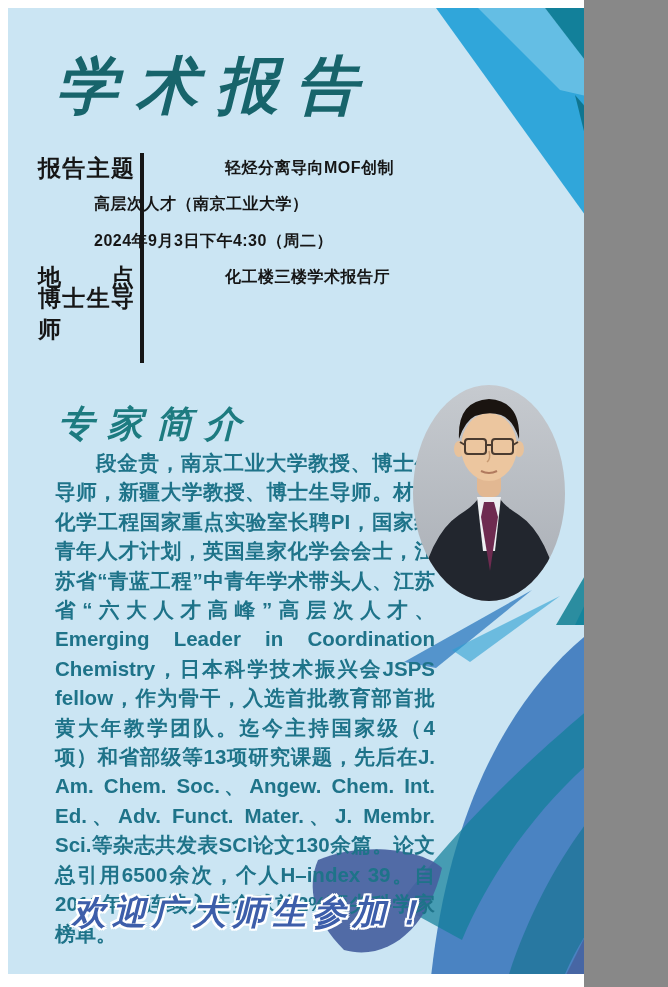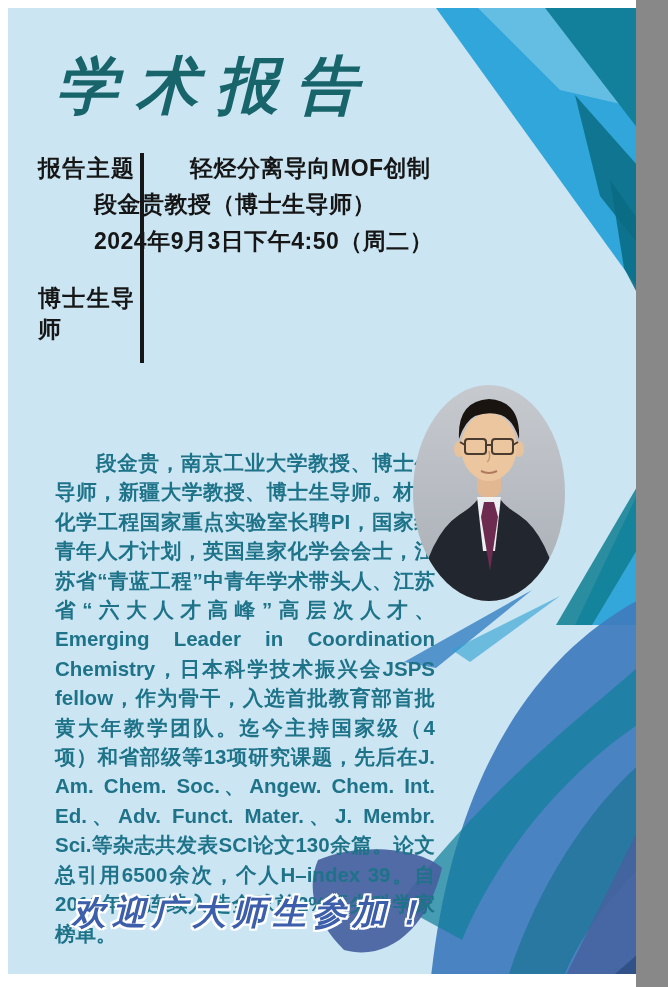--- a/index.html
+++ b/index.html
@@ -13,48 +13,48 @@
     --accent-bright-blue:#2aa3d8;
     --accent-teal:#12809a;
     --accent-dark-teal:#0c7087;
     --accent-slate-blue:#47619f;
     --accent-mid-blue:#3f7cbd;
   }
   html,body{margin:0;padding:0;background:#888;}
   *{box-sizing:border-box;}
   .poster{
     position:relative;
-    width:636px;height:987px;
+    width:584px;height:987px;
     background:var(--frame);
     overflow:hidden;
     font-family:"Liberation Sans","DejaVu Sans",sans-serif;
     padding-left:8px;
   }
   .bg-svg{position:absolute;left:0;top:0;width:668px;height:987px;z-index:0;}
   .layer{position:absolute;z-index:2;}
 
   .main-title{
     left:56px;top:44px;width:360px;
     font-family:"DejaVu Serif","Liberation Serif",serif;
     font-size:62px;font-weight:700;font-style:italic;
     letter-spacing:18px;color:var(--title-color);
     white-space:nowrap;
   }
 
   .info-block{left:38px;top:150px;width:580px;}
-  .info-row{display:flex;align-items:center;height:36.5px;}
+  .info-row{display:flex;align-items:center;height:36.5px;gap:35px;}
   .info-label{
     width:96px;flex:0 0 96px;
     font-size:23px;font-weight:700;color:var(--info-text);
     text-align:justify;text-align-last:justify;
     -moz-text-align-last:justify;text-justify:inter-character;
   }
   .info-value{
     margin-left:56px;
-    font-size:23px;font-weight:700;color:var(--info-text);
+    font-size:16px;font-weight:700;color:var(--info-text);
     white-space:nowrap;letter-spacing:0.5px;
   }
   .info-divider{
     position:absolute;left:140px;top:153px;height:210px;width:3.5px;
     background:var(--info-text);z-index:2;
   }
 
   .bio-heading{
     left:58px;top:400px;
     font-family:"DejaVu Serif","Liberation Serif",serif;
@@ -123,32 +123,35 @@
 
   <div class="layer main-title">学术报告</div>
 
   <div class="layer info-divider"></div>
   <div class="layer info-block">
     <div class="info-row">
       <div class="info-label">报告主题</div>
       <div class="info-value">轻烃分离导向MOF创制</div>
     </div>
     <div class="info-row">
-      <div class="info-value">段金贵教授（博士生导师）</div>
+      <div class="info-value">高层次人才（南京工业大学）</div>
     </div>
     <div class="info-row">
-      <div class="info-value">2024年9月3日下午4:50（周二）</div>
+      <div class="info-value">2024年9月3日下午4:30（周二）</div>
     </div>
     <div class="info-row">
+      <div class="info-label">地点</div>
+      <div class="info-value">化工楼三楼学术报告厅</div>
     </div>
     <div class="info-row">
       <div class="info-label">博士生导师</div>
     </div>
   </div>
 
+  <div class="layer bio-heading">专家简介</div>
 
   <div class="layer bio-paragraph">段金贵，南京工业大学教授、博士生导师，新疆大学教授、博士生导师。材料化学工程国家重点实验室长聘PI，国家级青年人才计划，英国皇家化学会会士，江苏省“青蓝工程”中青年学术带头人、江苏省“六大人才高峰”高层次人才、Emerging Leader in Coordination Chemistry，日本科学技术振兴会JSPS fellow，作为骨干，入选首批教育部首批黄大年教学团队。迄今主持国家级（4项）和省部级等13项研究课题，先后在J. Am. Chem. Soc.、Angew. Chem. Int. Ed.、Adv. Funct. Mater.、J. Membr. Sci.等杂志共发表SCI论文130余篇。论文总引用6500余次，个人H–index 39。自2019年，连续入选全球前2%顶尖科学家榜单。</div>
 
   <div class="layer speaker-photo">
     <svg viewBox="0 0 152 216" width="152" height="216" xmlns="http://www.w3.org/2000/svg">
       <defs>
         <clipPath id="oval-clip">
             <ellipse cx="76" cy="108" rx="76" ry="108"></ellipse>
           </clipPath>
         <linearGradient id="photo-bg" x1="0" y1="0" x2="0" y2="1">

